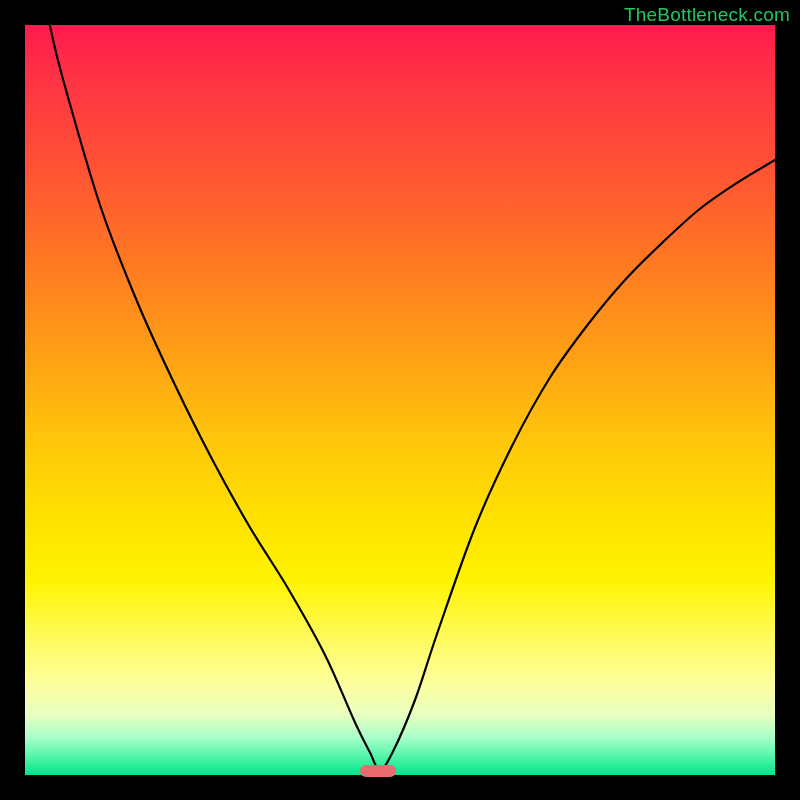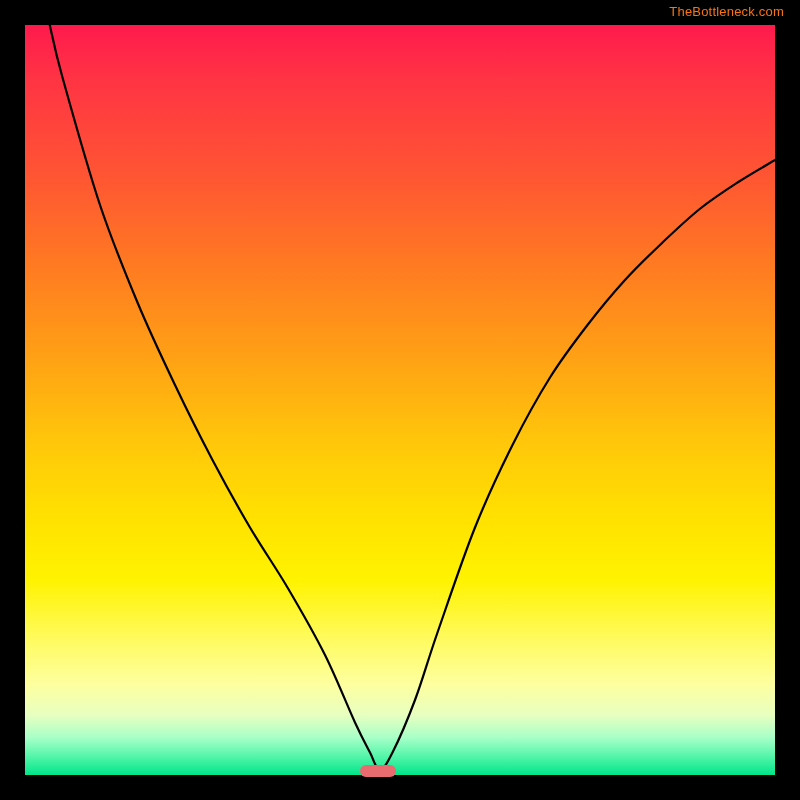--- a/index.html
+++ b/index.html
@@ -55,23 +55,23 @@
     position: absolute;
     width: 36px;
     height: 12px;
     background: #e96a6f;
     border-radius: 6px;
     transform: translate(-50%, -50%);
   }
   .watermark {
     position: absolute;
     top: 4px;
-    right: 16px;
-    color: #f97316;
-    font-size: 13px;
+    right: 10px;
+    color: #22c55e;
+    font-size: 19px;
     font-weight: 500;
     letter-spacing: 0.2px;
   }
 </style>
 </head>
 <body>
 
 <div class="watermark">TheBottleneck.com</div>
 
 <div class="frame">

